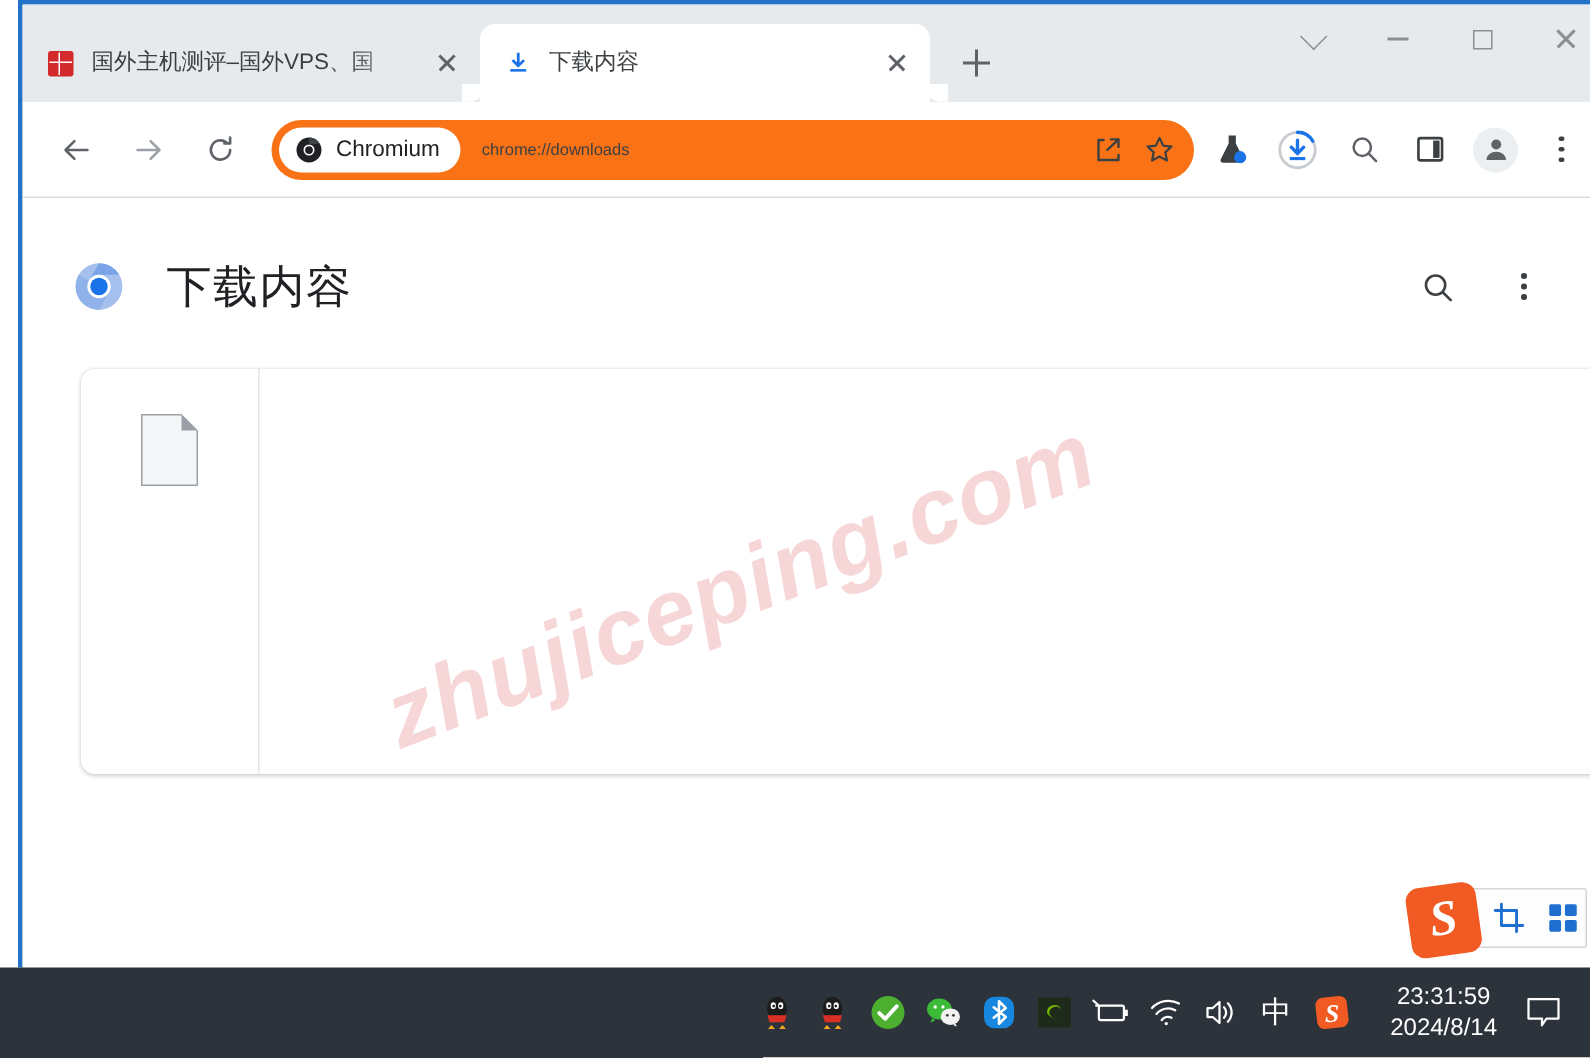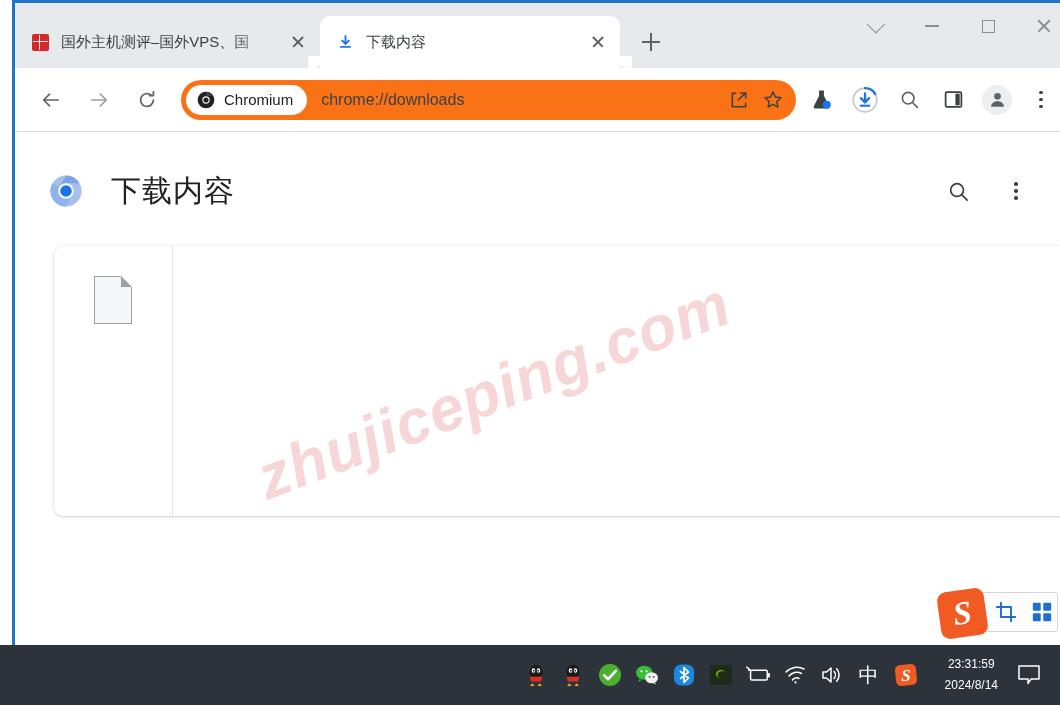--- a/index.html
+++ b/index.html
@@ -187,21 +187,21 @@
     cursor: pointer;
   }
   .chip-label {
     font-size: 15px;
     color: #202124;
     margin-left: 8px;
     white-space: nowrap;
   }
   .omnibox-url {
     flex: 1 1 auto;
-    font-size: 16px;
+    font-size: 11px;
     color: #3c4043;
     margin-left: 14px;
     white-space: nowrap;
     overflow: hidden;
   }
   .omni-icon {
     width: 34px; height: 34px;
     flex: 0 0 34px;
     display: flex; align-items: center; justify-content: center;
     cursor: pointer;
@@ -424,21 +424,21 @@
   .tray-icon {
     width: 26px; height: 26px;
     display: flex; align-items: center; justify-content: center;
     cursor: pointer;
     position: relative;
   }
   .clock {
     margin-left: 26px;
     margin-right: 18px;
     color: #ffffff;
-    font-size: 12px;
+    font-size: 16px;
     line-height: 21px;
     text-align: center;
     cursor: pointer;
   }
   .notif {
     width: 26px; height: 26px;
     margin-right: 8px;
     cursor: pointer;
   }
   .ime-char {

